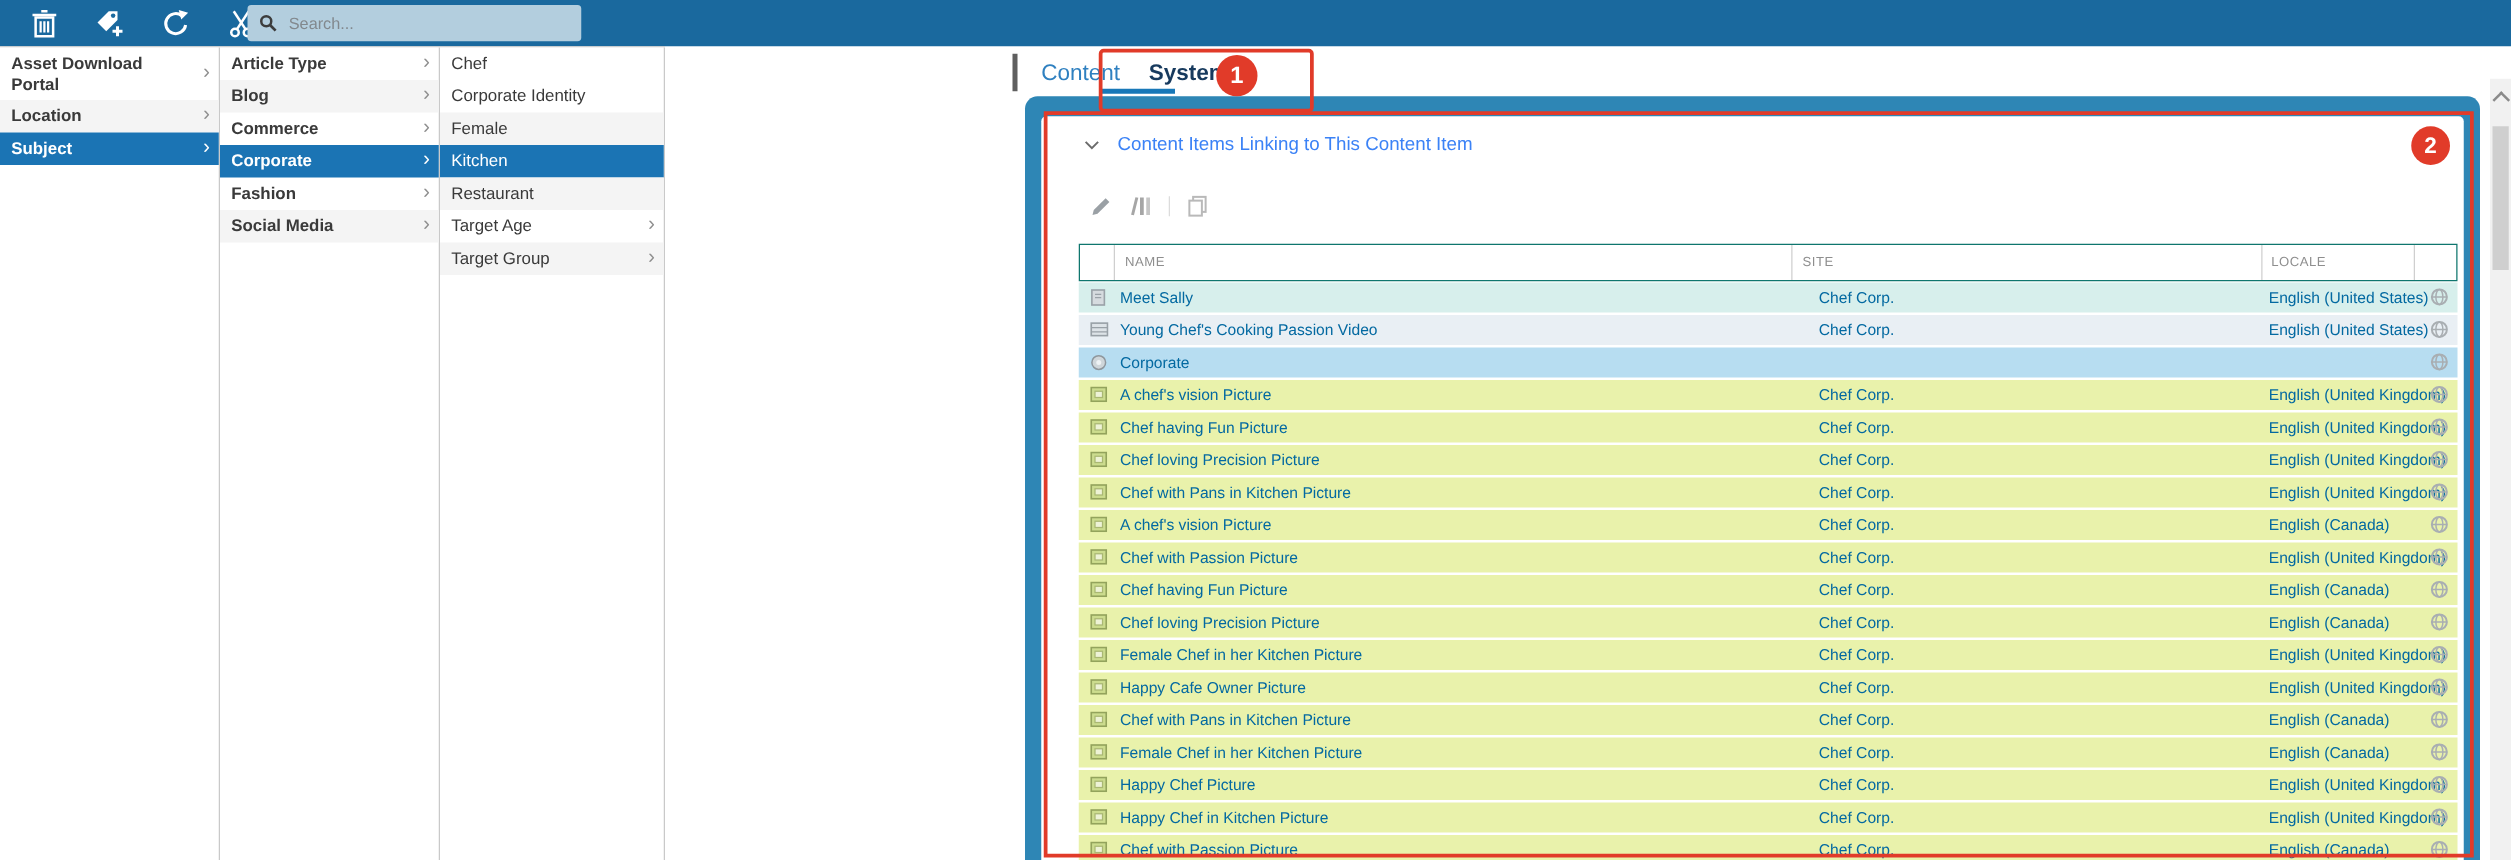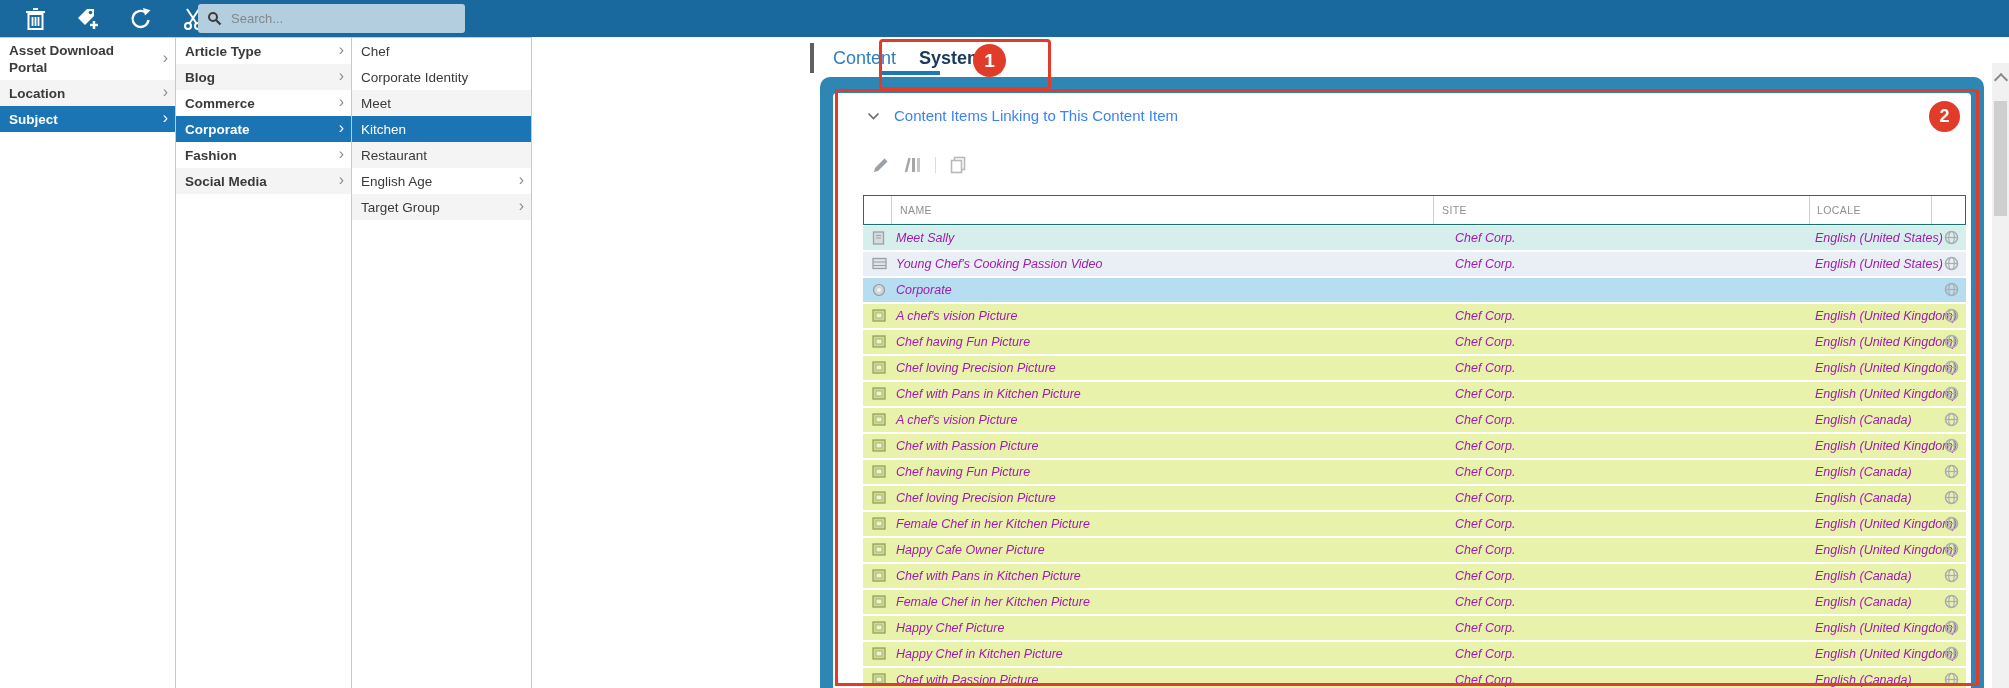--- a/index.html
+++ b/index.html
@@ -13,21 +13,21 @@
   .searchbox{position:absolute;left:198px;top:4px;width:267px;height:29px;background:#b3cede;border-radius:3px;display:flex;align-items:center;padding:0 9px;box-sizing:border-box;}
   .searchbox input{border:none;background:transparent;outline:none;font-size:13px;color:#333;margin-left:7px;width:210px;font-family:"Liberation Sans",sans-serif;}
   .searchbox input::placeholder{color:#82888d;}
 
   
   .menu-top-border{position:absolute;left:0;top:37px;width:532px;height:1px;background:#c9c9c9;}
   .menu-col{position:absolute;top:38px;bottom:0;background:#fff;border-right:1px solid #c9c9c9;box-sizing:border-box;}
   #menu1{left:0;width:176px;}
   #menu2{left:176px;width:176px;}
   #menu3{left:352px;width:180px;}
-  .menu-item{position:relative;display:flex;align-items:center;min-height:26px;line-height:17px;
+  .menu-item{position:relative;display:flex;min-height:26px;line-height:17px;
              padding:4px 20px 4px 9px;box-sizing:border-box;font-size:13.5px;color:#3a3a3a;cursor:pointer;}
   .bold .menu-item{font-weight:bold;}
   .menu-item.stripe{background:#f4f4f4;}
   .menu-item.sel{background:#1b74b4;color:#fff;}
   .menu-item .chev{position:absolute;right:7px;top:50%;transform:translateY(-58%);color:#8f8f8f;font-size:16px;font-weight:normal;}
   .menu-item.sel .chev{color:#fff;}
 
   
   .splitter{position:absolute;left:810px;top:43px;width:4px;height:30px;background:#5f5f5f;cursor:col-resize;}
   .tabs{position:absolute;left:833px;top:48px;display:flex;gap:23px;font-size:18px;}
@@ -43,21 +43,21 @@
   .sec-icons{position:absolute;left:38px;top:62px;display:flex;align-items:center;gap:12px;}
   .sec-icons .sep{width:1px;height:16px;background:#dcdcdc;}
   .sec-icons span{cursor:pointer;display:flex;}
 
   
   .table{position:absolute;left:30px;top:102px;width:1103px;}
   .t-head{position:relative;height:30px;border:1px solid #0f766e;box-sizing:border-box;background:#fff;}
   .t-head .hline{position:absolute;top:0;bottom:0;width:1px;background:#cfcfcf;}
   .h-label{position:absolute;top:0;line-height:28px;font-size:10.5px;color:#8e8e8e;letter-spacing:.4px;}
   .t-rows{margin-top:1px;}
-  .t-row{position:relative;height:24px;margin-bottom:2px;font-size:12.5px;color:#a21caf;cursor:pointer;font-style:italic;}
+  .t-row{position:relative;height:24px;margin-bottom:2px;font-size:12.5px;color:#0369a1;cursor:pointer;}
   .t-row.tint-cyan{background:#d7efec;}
   .t-row.tint-bluegray{background:#e9eff4;}
   .t-row.tint-blue{background:#b7ddf1;}
   .t-row.tint-green{background:#e9f2ab;}
   .t-row .ric{position:absolute;left:9px;top:5px;display:flex;}
   .t-row .nm{position:absolute;left:33px;top:0;line-height:24px;white-space:nowrap;}
   .t-row .st{position:absolute;left:592px;top:0;line-height:24px;white-space:nowrap;}
   .t-row .lc{position:absolute;left:952px;top:0;line-height:24px;white-space:nowrap;}
   .t-row .gl{position:absolute;right:7px;top:4px;display:flex;}
 
@@ -172,30 +172,30 @@
       </div>
     </div>
   <div class="menu-col" id="menu3">
       <div class="menu-item">
         <span>Chef</span>
       </div>
       <div class="menu-item">
         <span>Corporate Identity</span>
       </div>
       <div class="menu-item stripe">
-        <span>Meet</span>
+        <span>Female</span>
       </div>
       <div class="menu-item sel">
         <span>Kitchen</span>
       </div>
       <div class="menu-item stripe">
         <span>Restaurant</span>
       </div>
       <div class="menu-item">
-        <span>English Age</span>
+        <span>Target Age</span>
         <span class="chev">›</span>
       </div>
       <div class="menu-item stripe">
         <span>Target Group</span>
         <span class="chev">›</span>
       </div>
     </div>
 
   <div class="splitter"></div>
   <div class="tabs">

